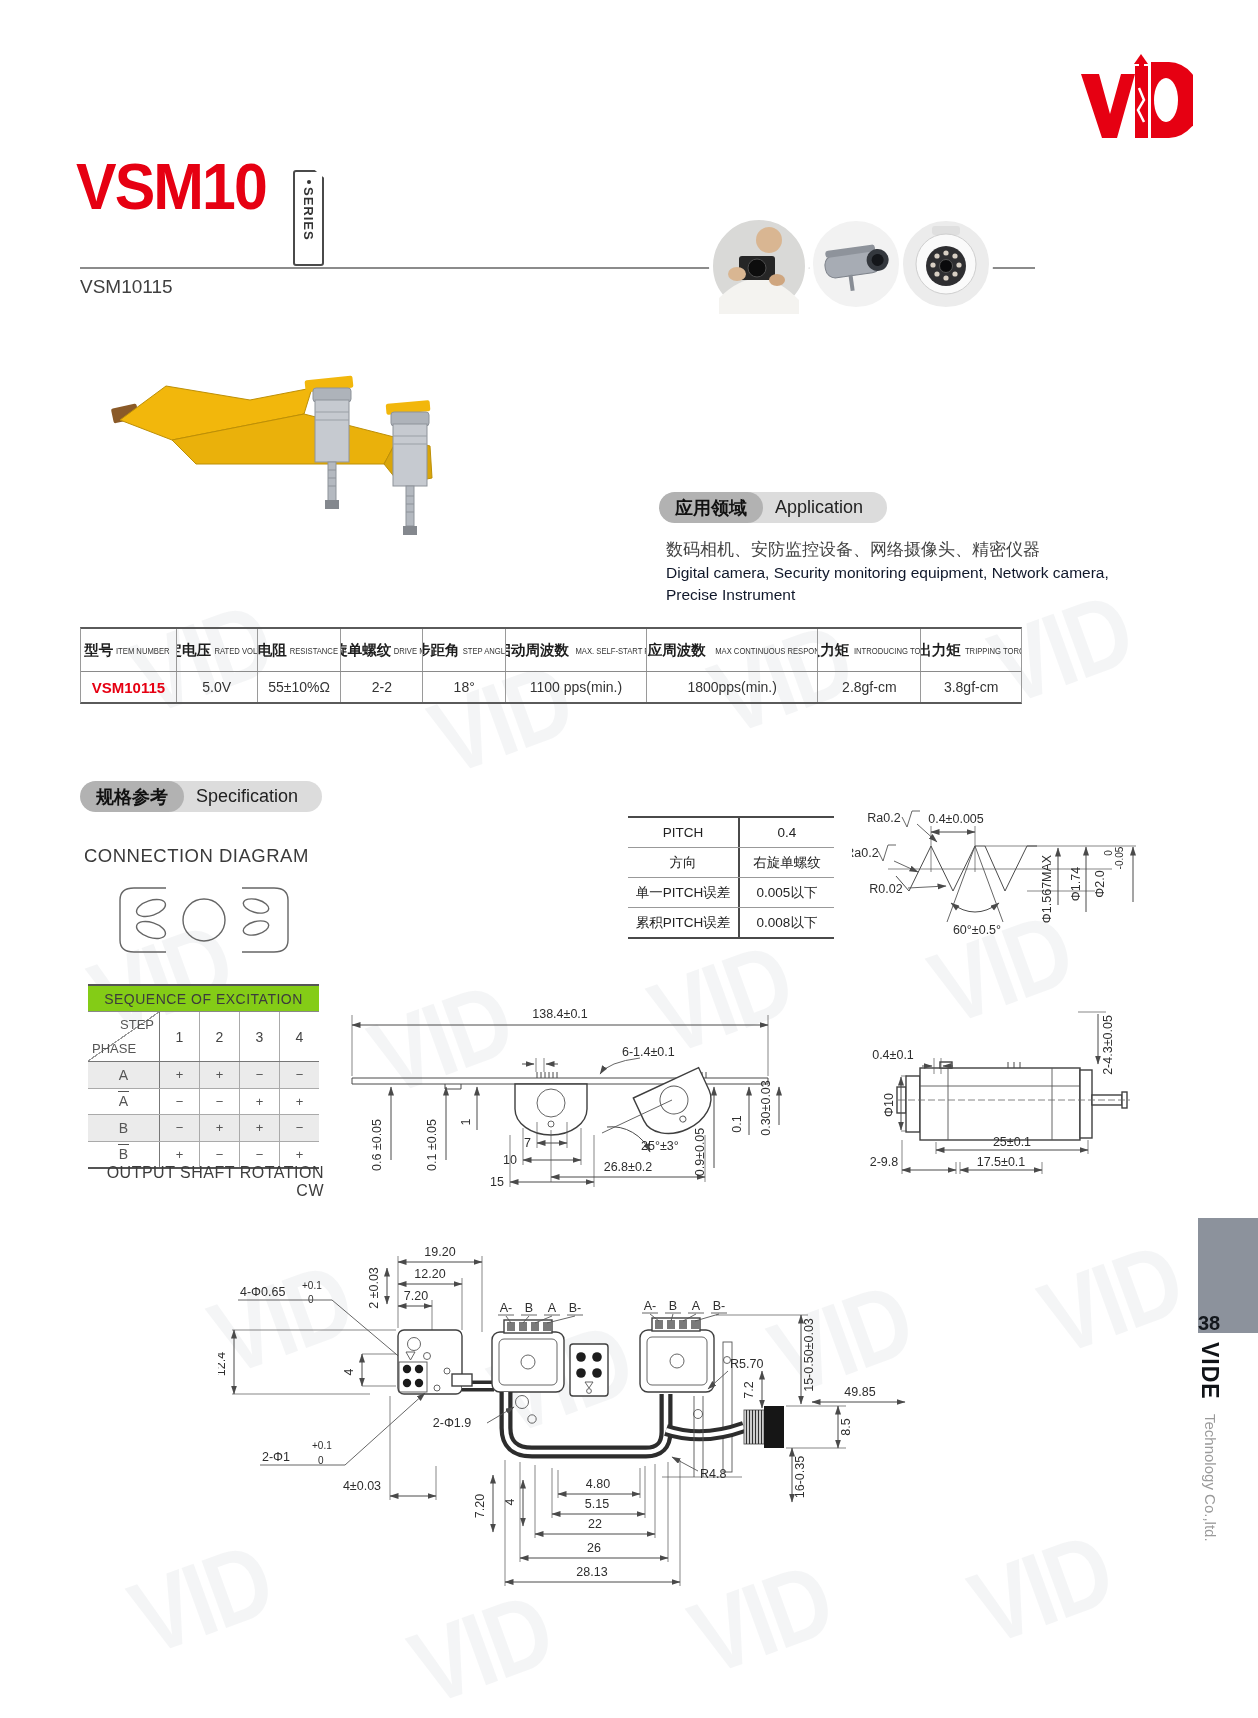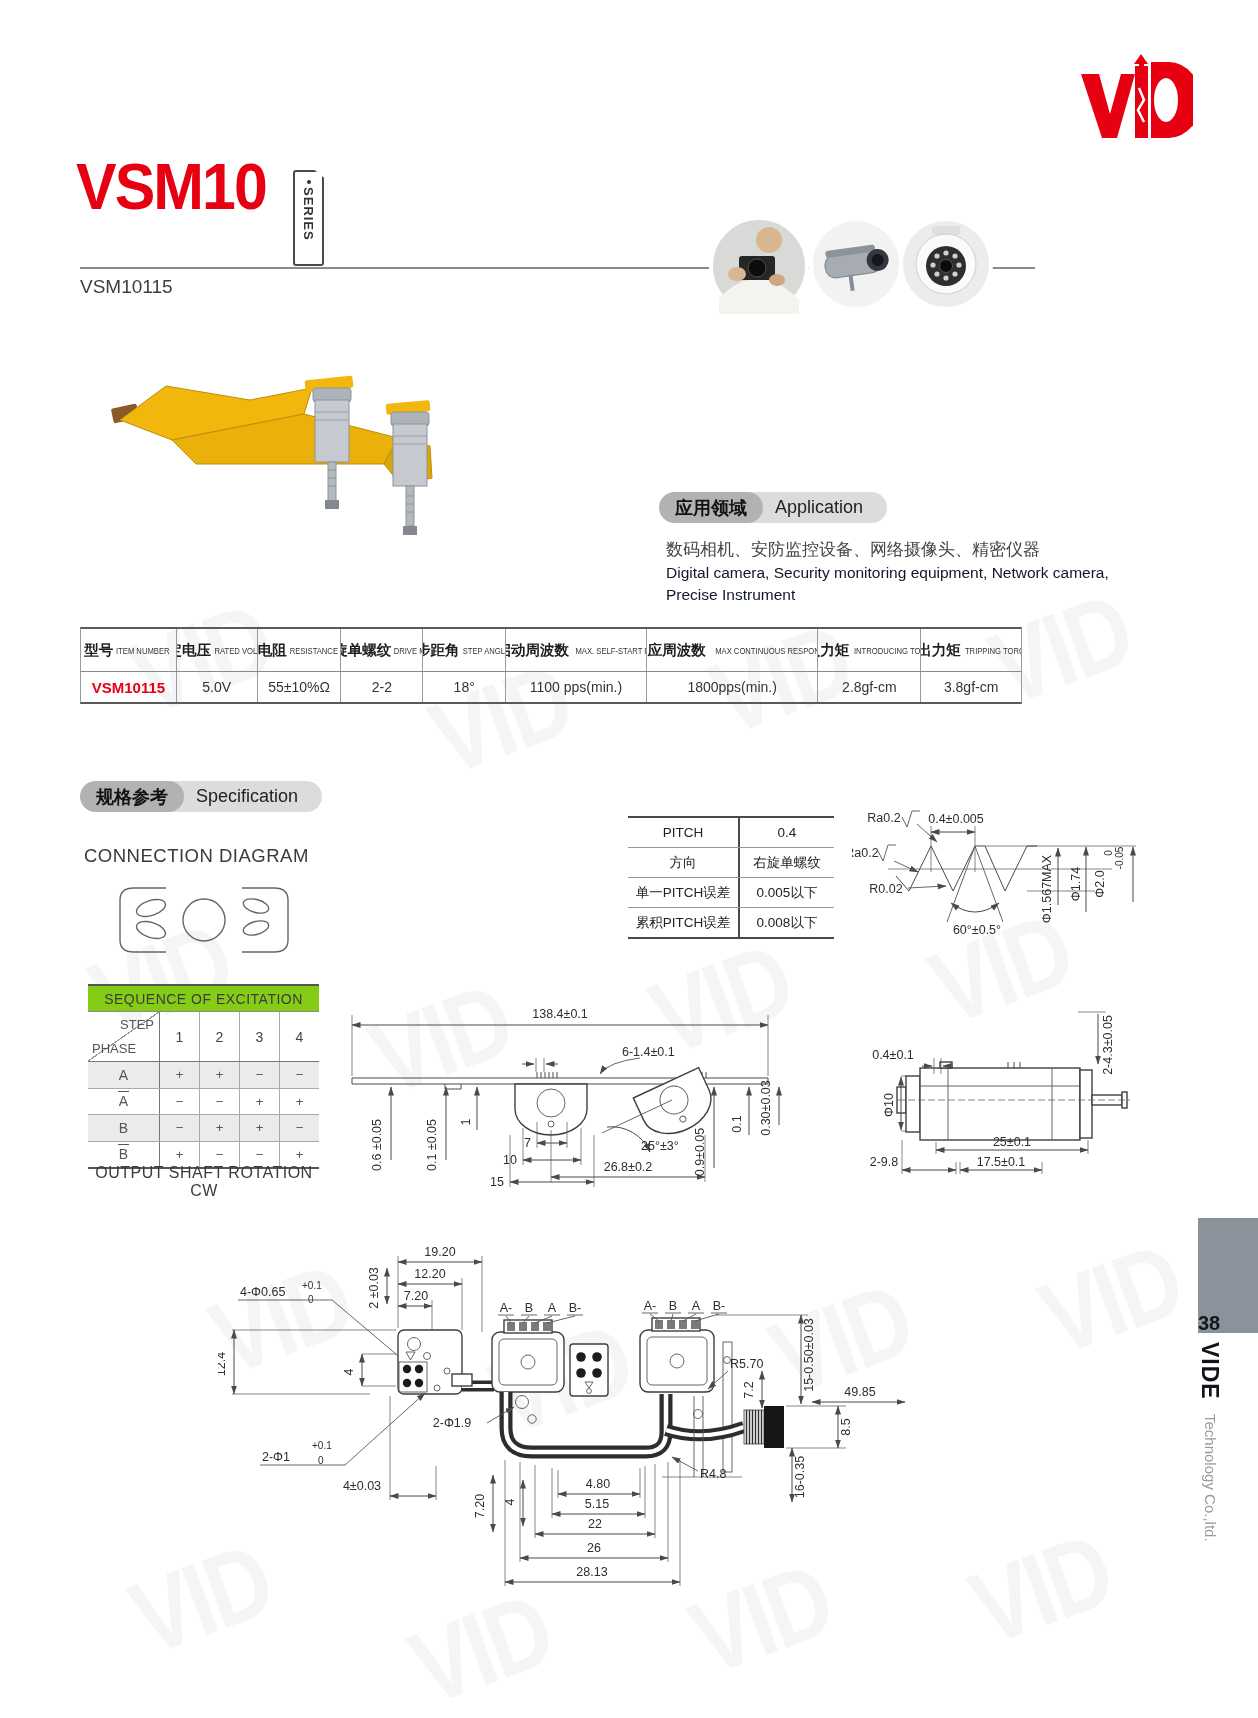--- a/index.html
+++ b/index.html
@@ -61,21 +61,21 @@
   .exc-corner .phase{position:absolute;bottom:5px;left:4px;font-size:13px;color:#555;margin-top:32px;}
   .exc-step{flex:1;border-right:1px solid #aaa;display:flex;align-items:center;justify-content:center;font-size:14px;color:#444;}
   .exc-step:last-child,.exc-val:last-child{border-right:none;}
   .exc-row{display:flex;height:25.5px;border-bottom:1px solid #aaa;}
   .exc-row:last-child{border-bottom:none;}
   .exc-row.shade{background:#ebebeb;}
   .exc-ph{width:72px;border-right:1.5px solid #777;display:flex;align-items:center;justify-content:center;font-size:14px;color:#555;box-sizing:border-box;}
   .exc-val{flex:1;border-right:1px solid #aaa;display:flex;align-items:center;justify-content:center;font-size:13px;color:#555;}
   .barred{position:relative;}
   .barred::after{content:"";position:absolute;left:-1px;right:-1px;top:-2px;border-top:1.3px solid #555;}
-  .exc-footer{position:absolute;left:84px;top:1164px;width:240px;text-align:center;font-size:16px;color:#3d3d3d;letter-spacing:.5px;}
+  .exc-footer{position:absolute;left:84px;top:1164px;width:240px;text-align:right;font-size:16px;color:#3d3d3d;letter-spacing:.5px;}
   
   .side-box{position:absolute;left:1198px;top:1218px;width:60px;height:115px;background:#8c929c;}
   .page-num{position:absolute;left:1198px;top:1312px;font-size:20px;font-weight:bold;color:#14181d;}
   .side-brand{position:absolute;left:1196px;top:1342px;writing-mode:vertical-rl;}
   .side-brand .b1{font-size:23px;font-weight:bold;color:#101317;letter-spacing:1px;}
   .side-brand .b2{font-size:15px;color:#9a9a9a;margin-top:10px;}
   
   svg text{font-family:"Liberation Sans","DejaVu Sans",sans-serif;font-size:12.5px;fill:#2e2e2e;}
   svg text.sm{font-size:10px;}
   .dl{stroke:#4a4a4a;stroke-width:1;fill:none;}

